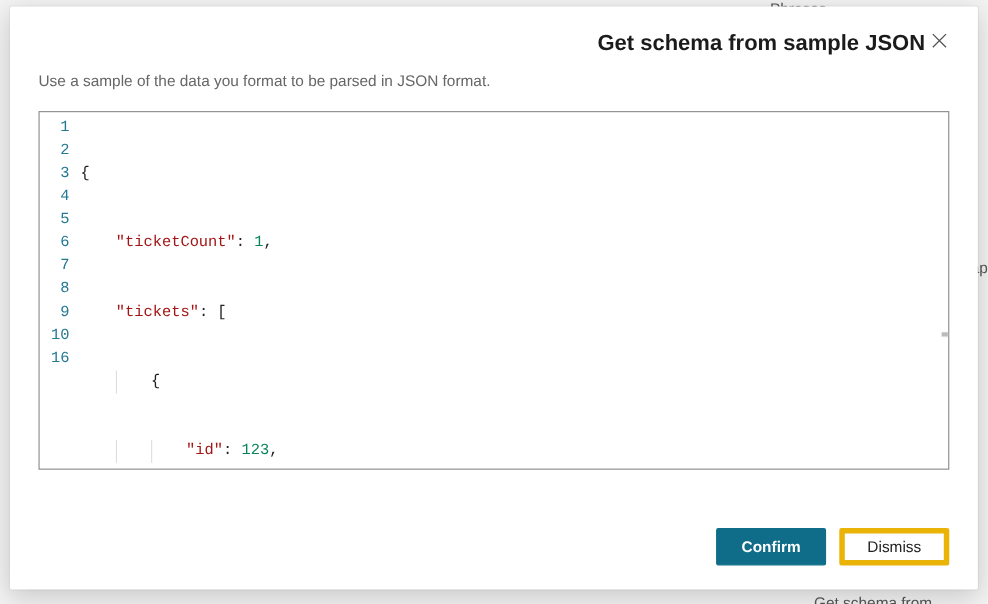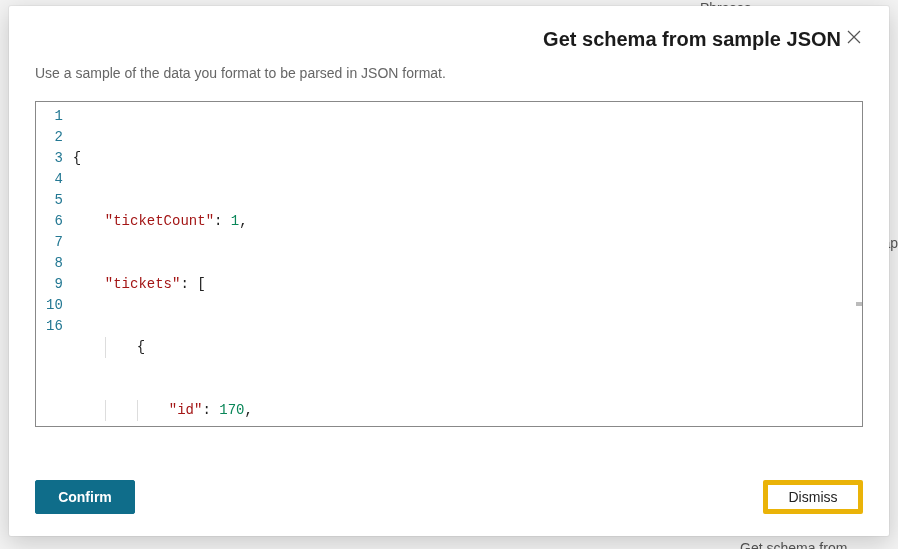--- a/index.html
+++ b/index.html
@@ -113,23 +113,23 @@
   }
   .editor-overview .mark {
     position: absolute;
     right: 0;
     width: 6px;
     height: 4px;
     background: #bbb;
   }
   .modal-footer {
     margin-top: auto;
-    padding: 18px 26px 22px 26px;
-    display: flex;
-    justify-content: space-between;
+    padding: 18px 26px 22px 44px;
+    display: flex;
+    justify-content: flex-end;
     gap: 12px;
   }
   .btn {
     min-width: 100px;
     height: 34px;
     font-size: 14px;
     font-family: inherit;
     border-radius: 2px;
     cursor: pointer;
     padding: 0 18px;
@@ -179,21 +179,21 @@
             <div>8</div>
             <div>9</div>
             <div>10</div>
             <div>16</div>
           </div>
         <div class="code">
           <div class="row"><span class="tok-brace">{</span></div>
           <div class="row"><span class="indent-guide first"></span><span class="tok-key">"ticketCount"</span><span class="tok-punc">: </span><span class="tok-num">1</span><span class="tok-punc">,</span></div>
           <div class="row"><span class="indent-guide first"></span><span class="tok-key">"tickets"</span><span class="tok-punc">: [</span></div>
           <div class="row"><span class="indent-guide first"></span><span class="indent-guide"></span><span class="tok-brace">{</span></div>
-          <div class="row"><span class="indent-guide first"></span><span class="indent-guide"></span><span class="indent-guide"></span><span class="tok-key">"id"</span><span class="tok-punc">: </span><span class="tok-num">170</span><span class="tok-punc">,</span></div>
+          <div class="row"><span class="indent-guide first"></span><span class="indent-guide"></span><span class="indent-guide"></span><span class="tok-key">"id"</span><span class="tok-punc">: </span><span class="tok-num">123</span><span class="tok-punc">,</span></div>
           
           
           
           
           
           
         </div>
       </div>
     </div>
     <div class="editor-overview">

